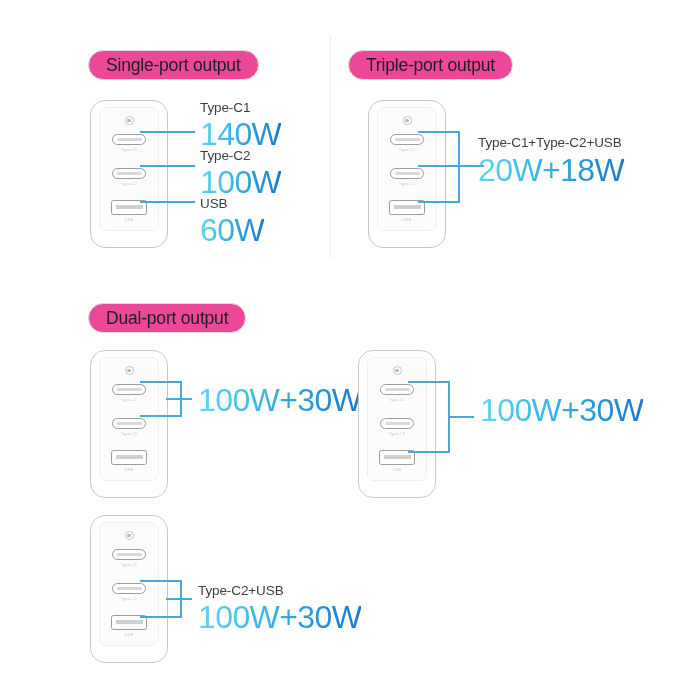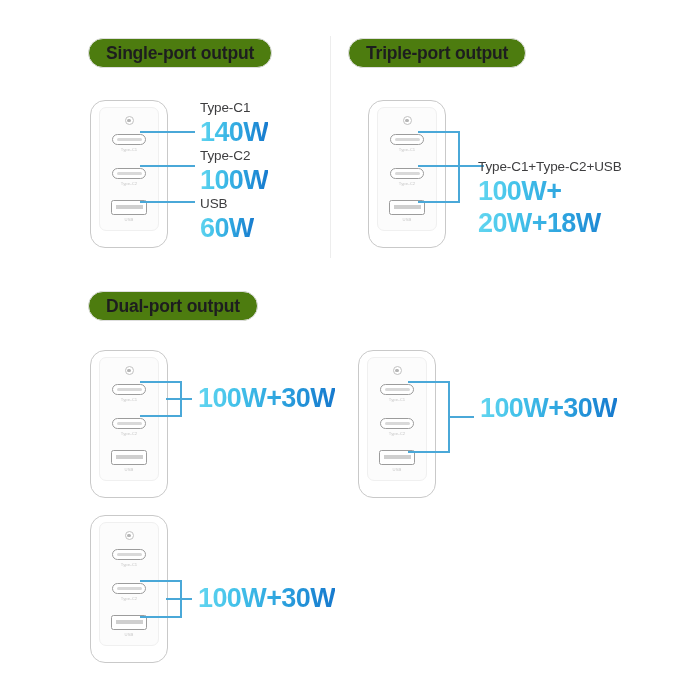--- a/index.html
+++ b/index.html
@@ -26,27 +26,28 @@
   
   .pill {
     position: absolute;
     display: inline-flex;
     align-items: center;
     justify-content: center;
     height: 30px;
     padding: 0 17px;
     border: 1px solid #dedede;
     border-radius: 16px;
-    background: #4d7c0f;
+    background: #ec4899;
     box-sizing: border-box;
     font-size: 17.5px;
-    font-weight: bold;
+    font-weight: normal;
     color: #1d1d1f;
     letter-spacing: -0.2px;
     white-space: nowrap;
+    margin-top: 12px;
   }
 
   
   .divider {
     position: absolute;
     width: 1px;
     background: #ededed;
   }
 
   
@@ -166,22 +167,22 @@
     position: absolute;
     white-space: nowrap;
   }
   .readout-label {
     font-size: 13.5px;
     color: #3d3d3f;
     letter-spacing: -0.1px;
     line-height: 1.25;
   }
   .readout-value {
-    font-size: 27px;
-    font-weight: bold;
+    font-size: 32px;
+    font-weight: normal;
     letter-spacing: -0.6px;
     line-height: 1.12;
     background-image: linear-gradient(95deg, #63d6f0 0%, #45c3ea 26%, #2a9fdd 64%, #1678cd 100%);
     -webkit-background-clip: text;
     background-clip: text;
     color: transparent;
     -webkit-text-fill-color: transparent;
   }
   .readout-value.two-line { line-height: 1.18; }
 </style>
@@ -238,23 +239,22 @@
       <div class="port-label lbl-a1">USB</div>
     </div>
   </div>
 
   <div class="conn conn-h" style="left:418px; top:131px; width:42px;"></div>
   <div class="conn conn-h" style="left:418px; top:165px; width:42px;"></div>
   <div class="conn conn-h" style="left:418px; top:201px; width:42px;"></div>
   <div class="conn conn-v" style="left:458.4px; top:131px; height:71.6px;"></div>
   <div class="conn conn-h" style="left:458px; top:165px; width:26px;"></div>
 
-  <div class="readout" style="left:478px; top:135px;margin-top:24px;">
+  <div class="readout" style="left:478px; top:135px;">
     <div class="readout-label">Type-C1+Type-C2+USB</div>
-    <div class="readout-value two-line">100W+</div>
     <div class="readout-value two-line">20W+18W</div>
   </div>
 
   <div class="pill" style="left:88px; top:291px;">Dual-port output</div>
 
   <div class="device" style="left:90px; top:350px;">
     <div class="device-face">
       <div class="led"></div>
       <div class="port port-c pc1"></div>
       <div class="port-label lbl-c1">Type-C1</div>
@@ -306,16 +306,17 @@
       <div class="port-label lbl-a1">USB</div>
     </div>
   </div>
 
   <div class="conn conn-h" style="left:140px; top:580px; width:42px;"></div>
   <div class="conn conn-h" style="left:140px; top:616px; width:42px;"></div>
   <div class="conn conn-v" style="left:180.4px; top:580px; height:37.6px;"></div>
   <div class="conn conn-h" style="left:166px; top:598px; width:26px;"></div>
 
   <div class="readout" style="left:198px; top:583px;">
+    <div class="readout-label">Type-C2+USB</div>
     <div class="readout-value">100W+30W</div>
   </div>
 
 </div>
 
 </body></html>

